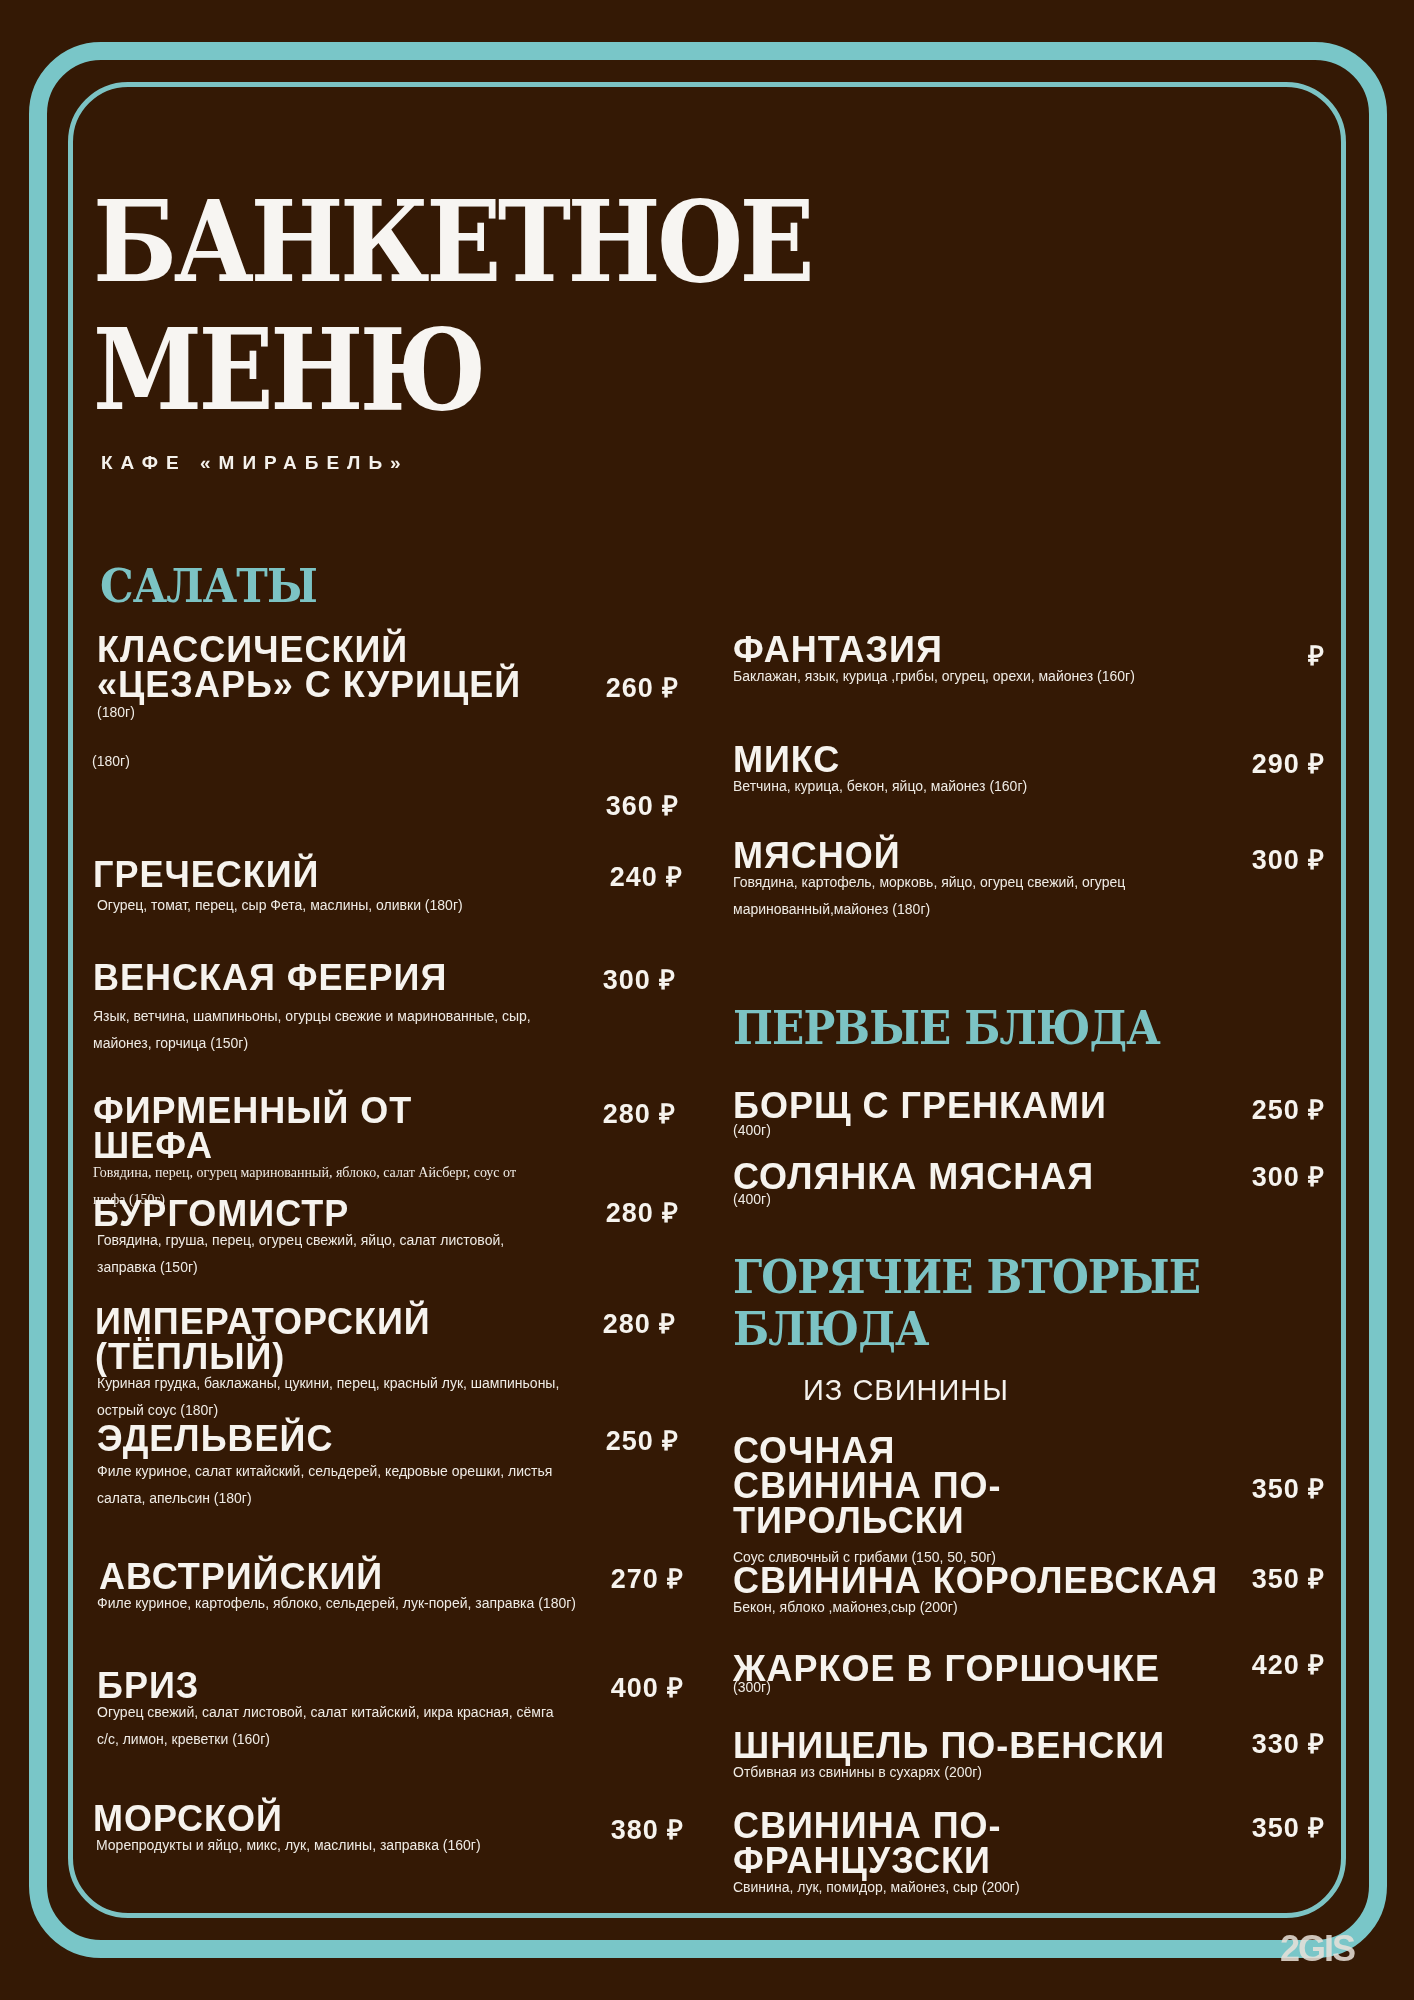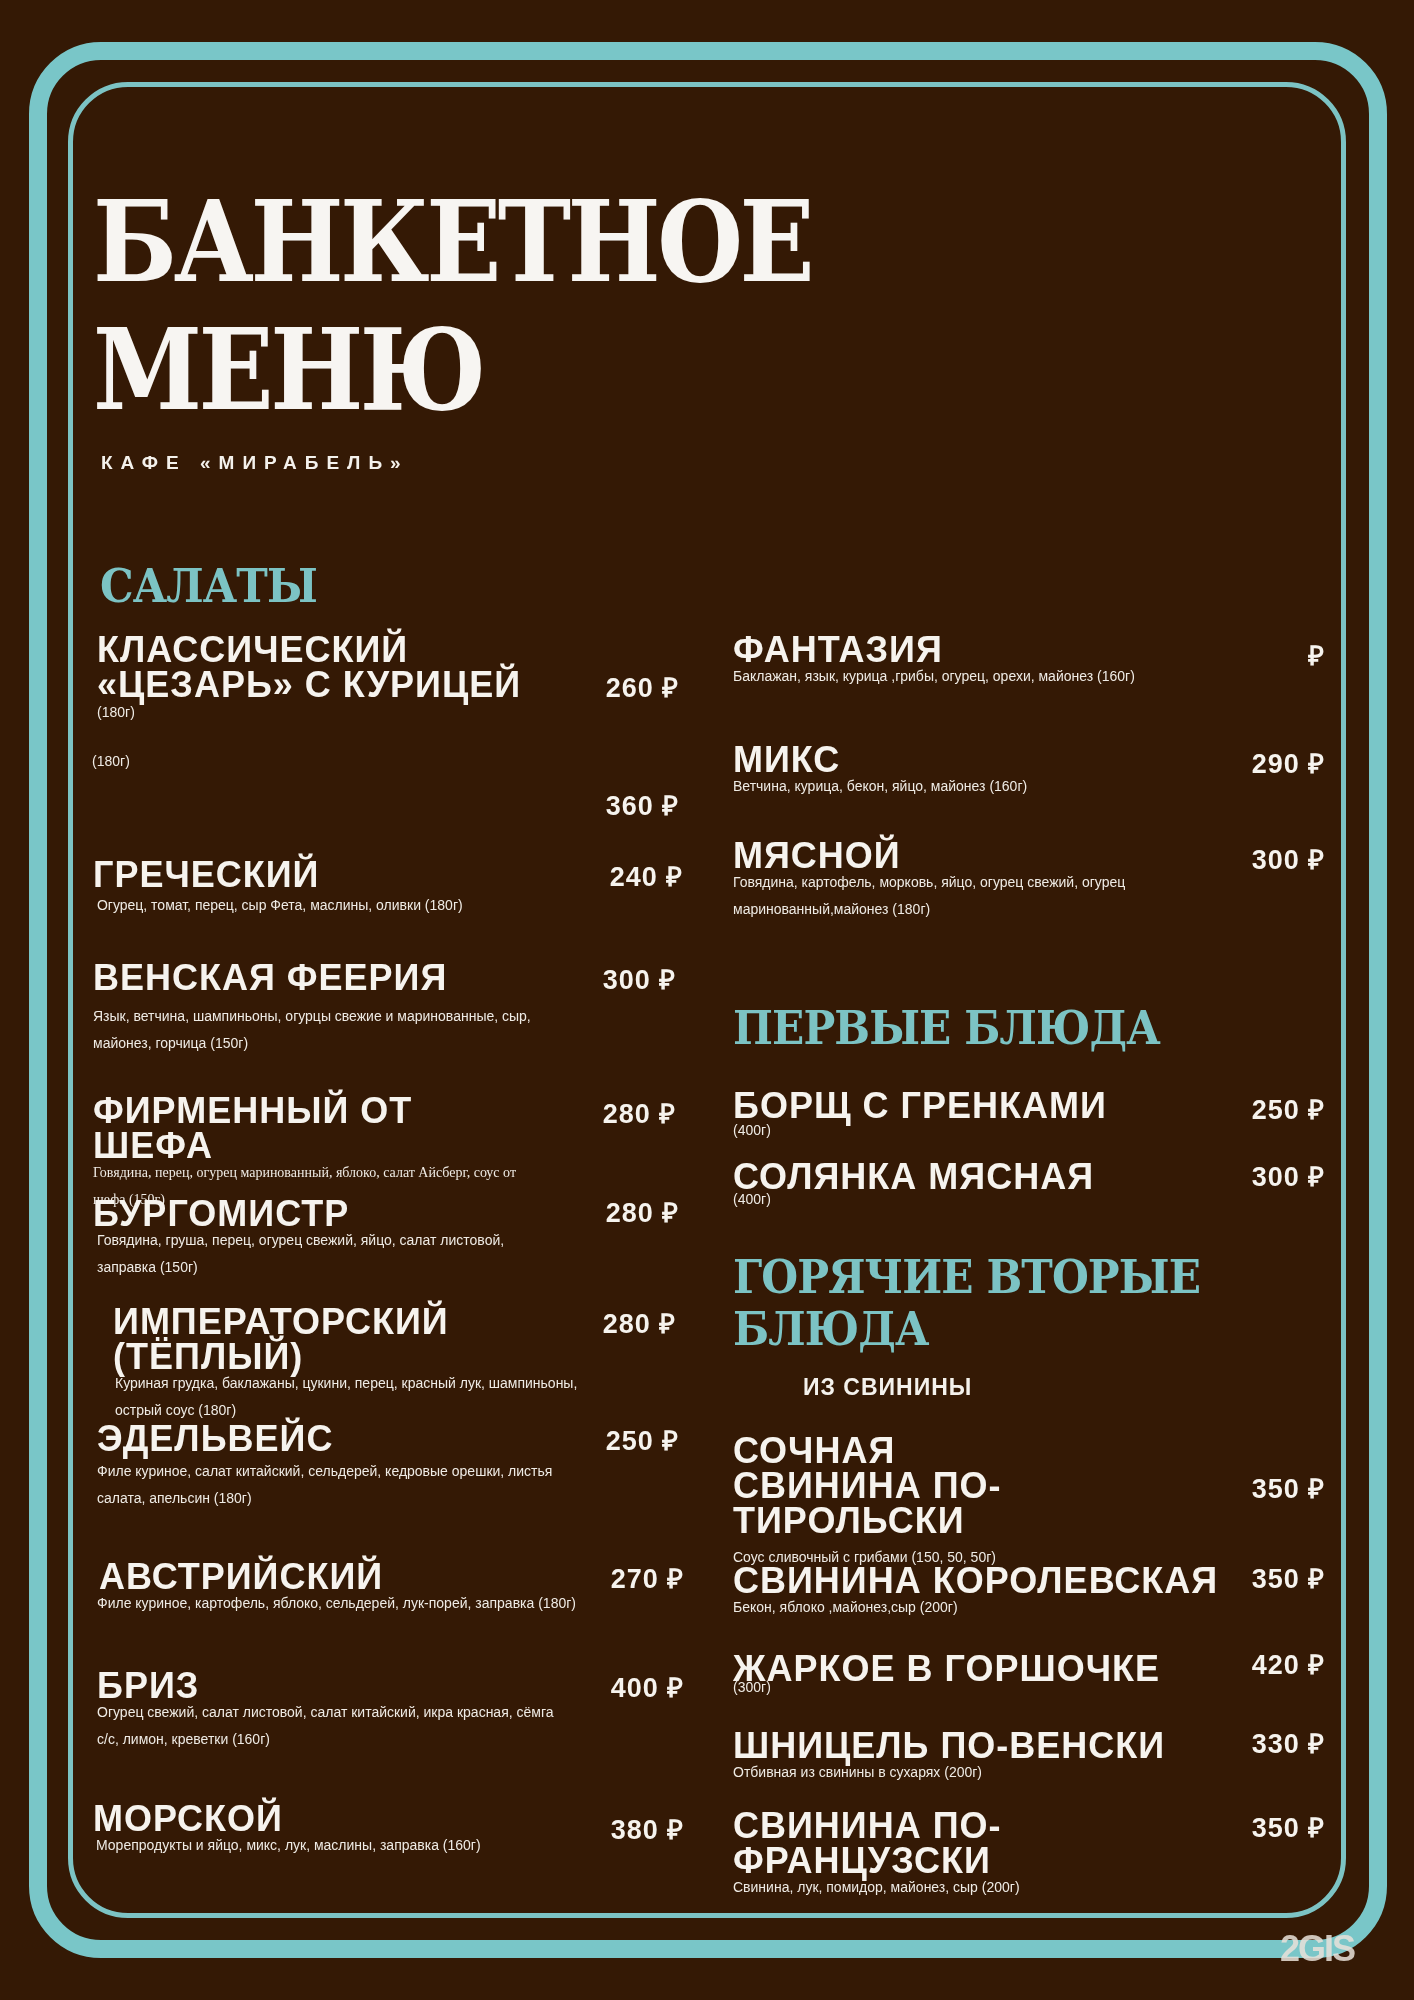--- a/index.html
+++ b/index.html
@@ -24,21 +24,21 @@
   .subtitle {
     position:absolute; left:101px; top:452px; font-weight:bold; font-size:19px;
     letter-spacing:8px; color:#f4f1ec;
   }
   .section-title {
     position:absolute; margin:0; font-family:"DejaVu Serif", serif; font-weight:bold;
     color:#7cc3c4; font-size:46px; line-height:52px; letter-spacing:-1px;
     transform:scaleX(0.92); transform-origin:left top;
   }
   .subsection {
-    position:absolute; font-weight:bold; font-size:23px; letter-spacing:1px; color:#f4f1ec;
+    position:absolute; font-weight:normal; font-size:29px; letter-spacing:1px; color:#f4f1ec;
   }
   .item { position:absolute; }
   .item-name {
     font-weight:bold; font-size:36px; line-height:35px; letter-spacing:1px; color:#f6f3ee;
     text-transform:uppercase;
   }
   .item-desc { font-size:14px; line-height:27px; color:#efebe5; }
   .price {
     position:absolute; font-weight:bold; font-size:27px; letter-spacing:1px; color:#f6f3ee;
     white-space:nowrap; text-align:right;
@@ -90,21 +90,21 @@
   <div class="item-desc" style="margin-top:-4px;font-family:Liberation Serif, serif;">Говядина, перец, огурец маринованный, яблоко, салат Айсберг, соус от шефа (150г)</div>
 </div>
 <div class="price" style="right:738px; top:1094px;">280 ₽</div>
 
 <div class="item" style="left:93px; top:1196px; width:440px;">
   <div class="item-name">БУРГОМИСТР</div>
   <div class="item-desc" style="margin-top:-4px; margin-left:4px;">Говядина, груша, перец, огурец свежий, яйцо, салат листовой, заправка (150г)</div>
 </div>
 <div class="price" style="right:735px; top:1193px;">280 ₽</div>
 
-<div class="item" style="left:113px; top:1304px; width:470px;">
+<div class="item" style="left:95px; top:1304px; width:470px;">
   <div class="item-name">ИМПЕРАТОРСКИЙ (ТЁПЛЫЙ)</div>
   <div class="item-desc" style="margin-top:-4px; margin-left:2px;">Куриная грудка, баклажаны, цукини, перец, красный лук, шампиньоны, острый соус (180г)</div>
 </div>
 <div class="price" style="right:738px; top:1304px;">280 ₽</div>
 
 <div class="item" style="left:97px; top:1421px; width:470px;">
   <div class="item-name">ЭДЕЛЬВЕЙС</div>
   <div class="item-desc" style="margin-top:2px;">Филе куриное, салат китайский, сельдерей, кедровые орешки, листья салата, апельсин (180г)</div>
 </div>
 <div class="price" style="right:735px; top:1421px;">250 ₽</div>

